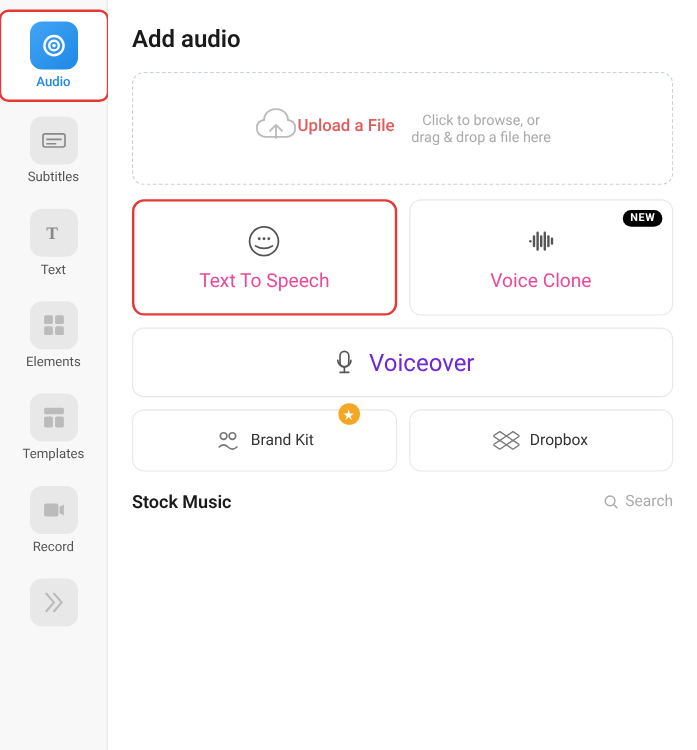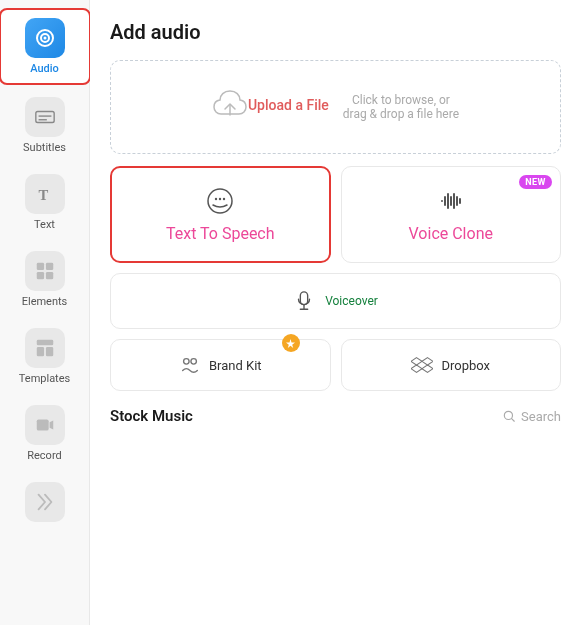--- a/index.html
+++ b/index.html
@@ -155,21 +155,21 @@
     .option-card .card-label {
       font-size: 16px;
       color: #ec4899;
       font-weight: 400;
     }
 
     .new-badge {
       position: absolute;
       top: 8px;
       right: 8px;
-      background: #d946ef;
+      background: #000000;
       color: #fff;
       font-size: 9px;
       font-weight: 700;
       padding: 2px 6px;
       border-radius: 10px;
       letter-spacing: 0.5px;
     }
 
     
     .option-card-full {
@@ -179,22 +179,22 @@
       display: flex;
       align-items: center;
       justify-content: center;
       gap: 10px;
       cursor: pointer;
       background: #fff;
       margin-bottom: 10px;
     }
 
     .option-card-full .card-label {
-      font-size: 12px;
-      color: #15803d;
+      font-size: 20px;
+      color: #6d28d9;
     }
 
     .option-card-full .card-icon {
       font-size: 20px;
       color: #555;
     }
 
     
     .options-grid-bottom {
       display: grid;

